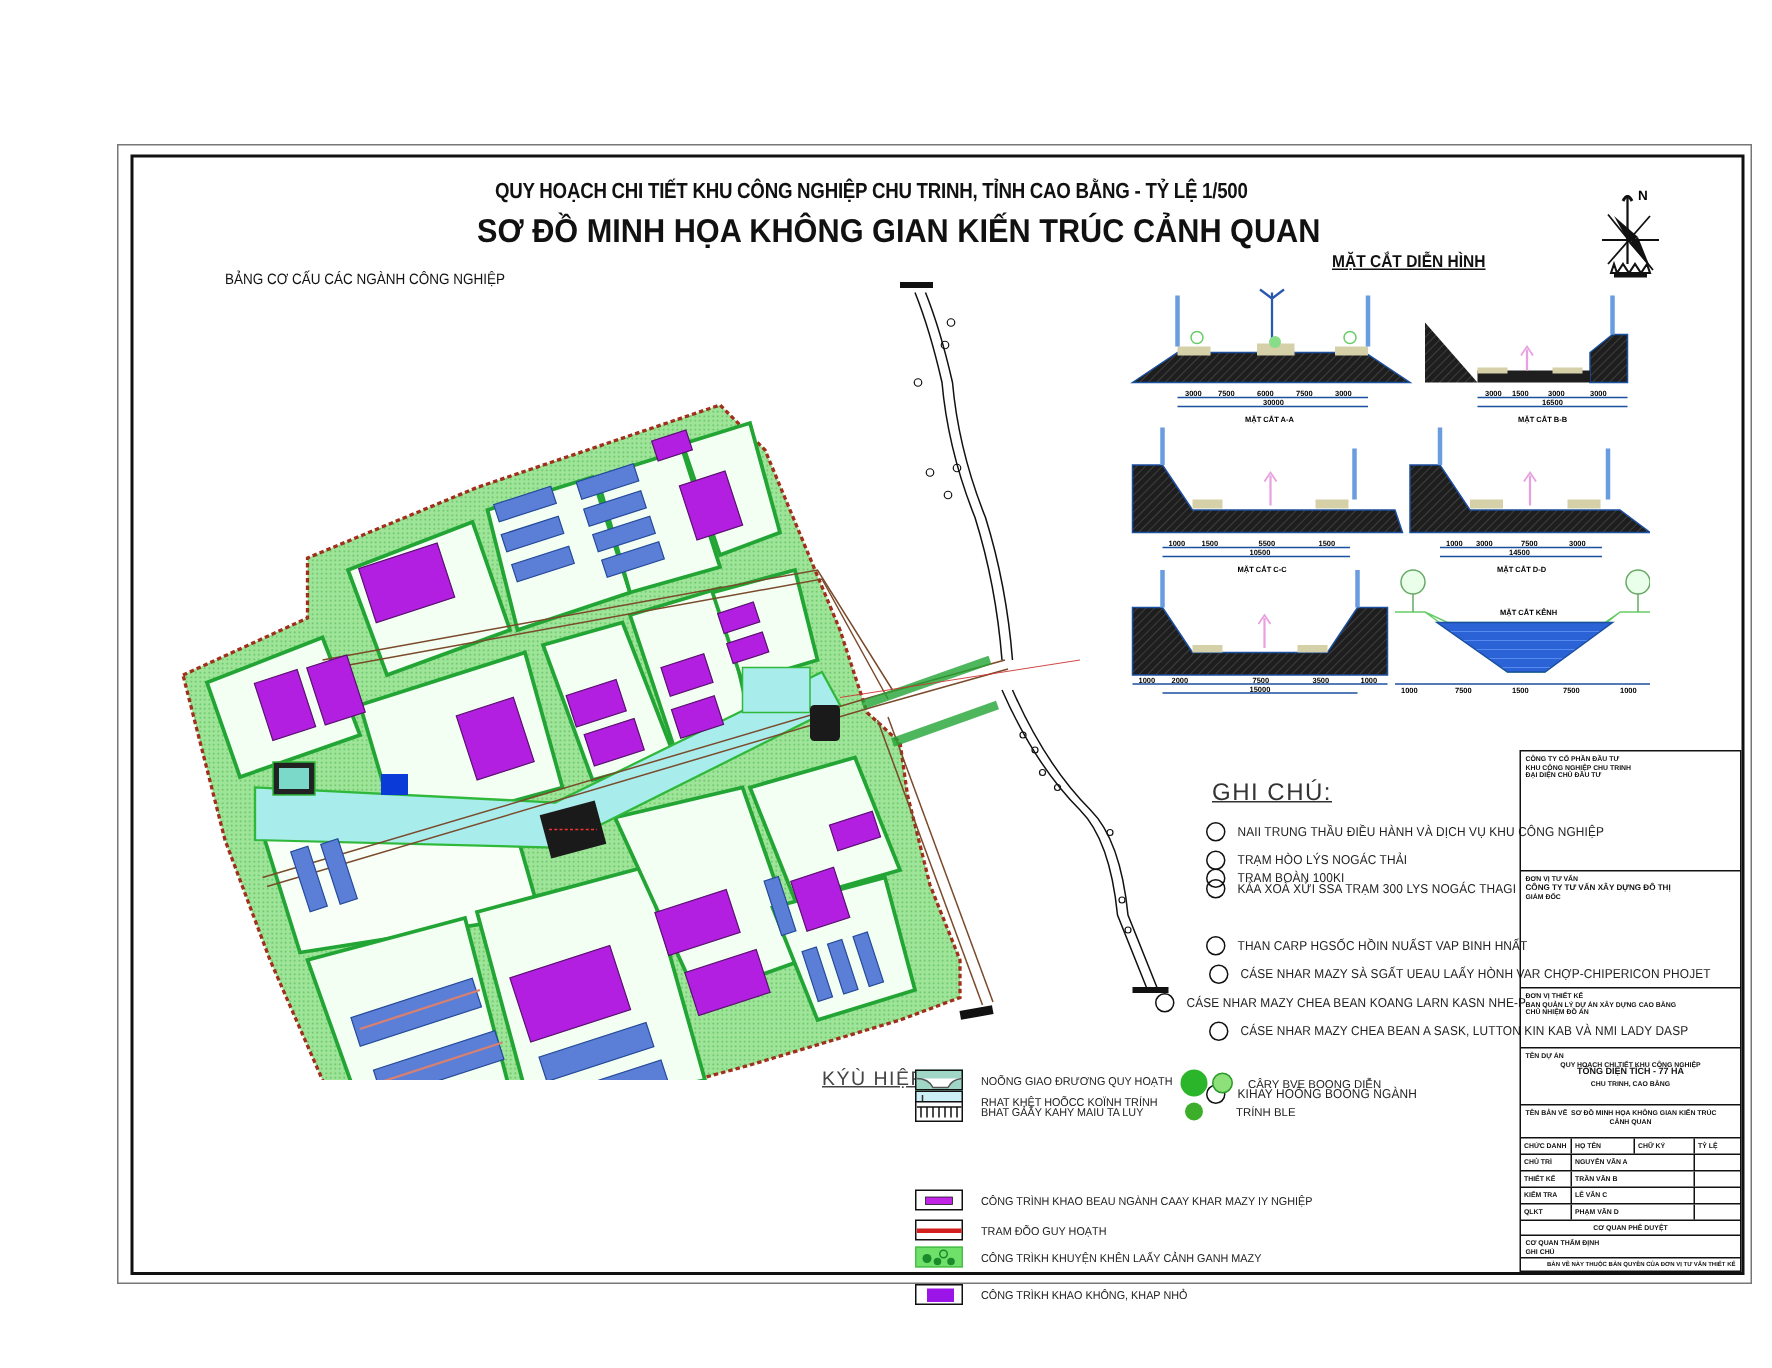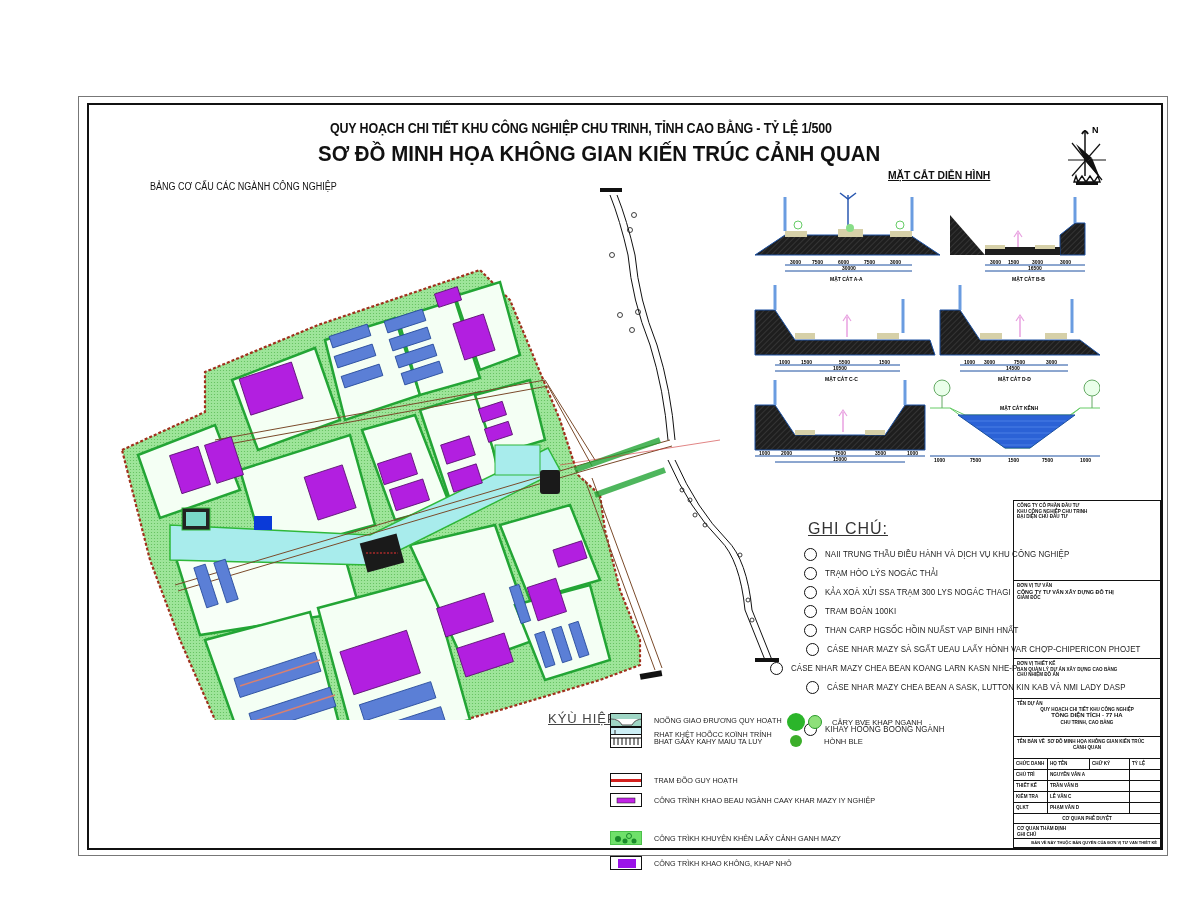--- a/index.html
+++ b/index.html
@@ -342,21 +342,21 @@
       <span class="txt">NAII TRUNG THẦU ĐIỀU HÀNH VÀ DỊCH VỤ KHU CÔNG NGHIỆP</span>
     </div>
   <div class="note" style="top:564px">
       <span class="circ"></span>
       <span class="txt">TRẠM HÒO LÝS NOGÁC THẢI</span>
     </div>
   <div class="note" style="top:583px">
       <span class="circ"></span>
       <span class="txt">KẢA XOÀ XỬI SSA TRẠM 300 LYS NOGÁC THAGI</span>
     </div>
-  <div class="note" style="top:602px">
+  <div class="note" style="top:576px">
       <span class="circ"></span>
       <span class="txt">TRAM BOÀN 100KI</span>
     </div>
   <div class="note" style="top:621px">
       <span class="circ"></span>
       <span class="txt">THAN CARP HGSỐC HỒIN NUẤST VAP BINH HNẤT</span>
     </div>
   <div class="note" style="top:640px;left:806px">
       <span class="circ"></span>
       <span class="txt">CÁSE NHAR MAZY SÀ SGẤT UEAU LAẤY HÒNH VAR CHỢP-CHIPERICON PHOJET</span>
@@ -403,21 +403,21 @@
     <span class="txt">BHAT GẢẤY KAHY MAIU TA LUY</span>
   </div>
   <div class="leg" style="top:712px">
     <span class="sw" style="background:#9fd6c5">
       <svg width="32" height="14" style="position:absolute;left:0;top:0">
           <path d="M0 5 Q8 5 11 11 L21 11 Q24 5 32 5" fill="#fff" stroke="#555"></path>
         </svg>
     </span>
     <span class="txt">NOÕNG GIAO ĐRƯƠNG QUY HOẠTH</span>
   </div>
-  <div class="leg" style="top:772px">
+  <div class="leg" style="top:812px">
     <span class="sw" style="background:#fff">
       <svg width="32" height="14" style="position:absolute;left:0;top:0">
           <rect x="0" y="5" width="32" height="3" fill="#d3201e"></rect>
         </svg>
     </span>
     <span class="txt">TRAM ĐÕO GUY HOẠTH</span>
   </div>
   <div class="leg" style="top:792px">
     <span class="sw" style="background:#fff">
       <svg width="32" height="14" style="position:absolute;left:0;top:0">
@@ -442,25 +442,25 @@
           <circle cx="18" cy="4" r="2.5" fill="none" stroke="#1a8a2a"></circle>
           <circle cx="23" cy="9" r="2.5" fill="#1a8a2a"></circle>
         </svg>
     </span>
     <span class="txt">CÔNG TRÌKH KHUYỆN KHÊN LAẤY CẢNH GANH MAZY</span>
   </div>
 </div>
 <div class="tree-leg" style="left:787px;top:713px">
   <span style="display:inline-block;width:18px;height:18px;border-radius:50%;background:#2bb52a"></span>
   <span style="display:inline-block;width:12px;height:12px;border-radius:50%;background:#8ee07a;border:1px solid #2a9a2a;margin-left:3px;margin-right:10px"></span>
-  <span class="txt">CÂRY BVE KHAP NGẠNH</span>
+  <span class="txt">CÂRY BVE BOONG DIỄN</span>
 </div>
 <div class="tree-leg" style="left:790px;top:735px">
   <span style="display:inline-block;width:12px;height:12px;border-radius:50%;background:#3cae2a;margin-right:22px"></span>
-  <span class="txt">HÒNH BLE</span>
+  <span class="txt">TRÍNH BLE</span>
 </div>
 
 <div class="tblock">
   <div class="tb-cell" style="top:0;height:80px">
     <div>CÔNG TY CỔ PHẦN ĐẦU TƯ</div>
     <div>KHU CÔNG NGHIỆP CHU TRINH</div>
     <div>ĐẠI DIỆN CHỦ ĐẦU TƯ</div>
   </div>
   <div class="tb-cell" style="top:80px;height:78px">
     <div>ĐƠN VỊ TƯ VẤN</div>

